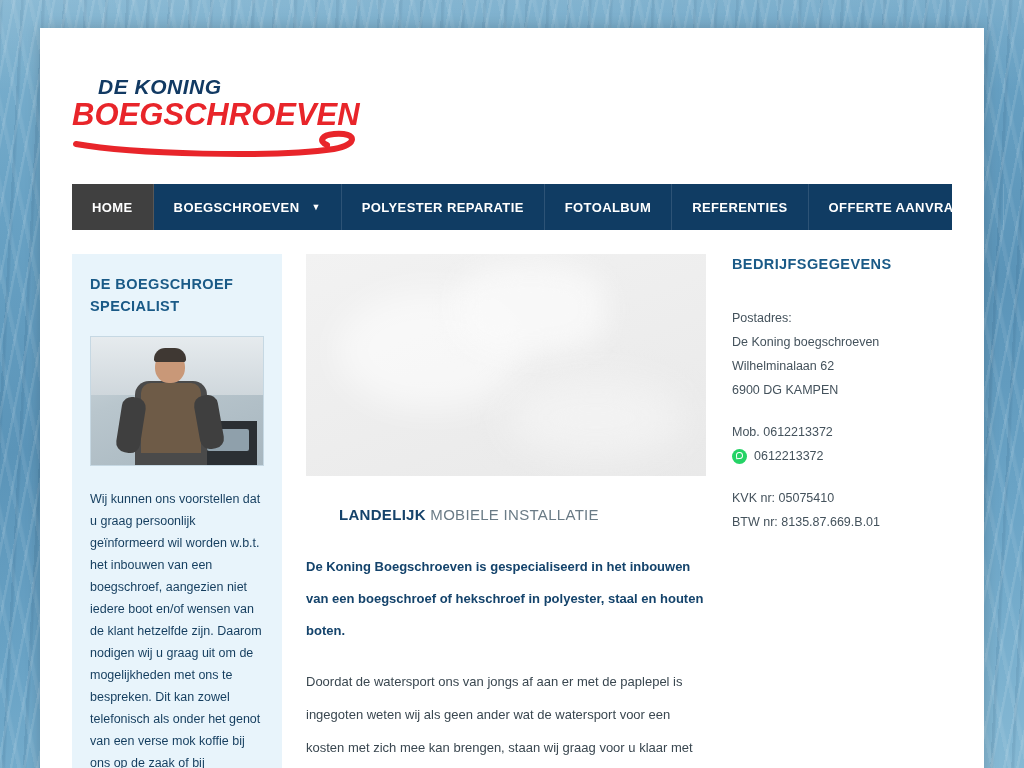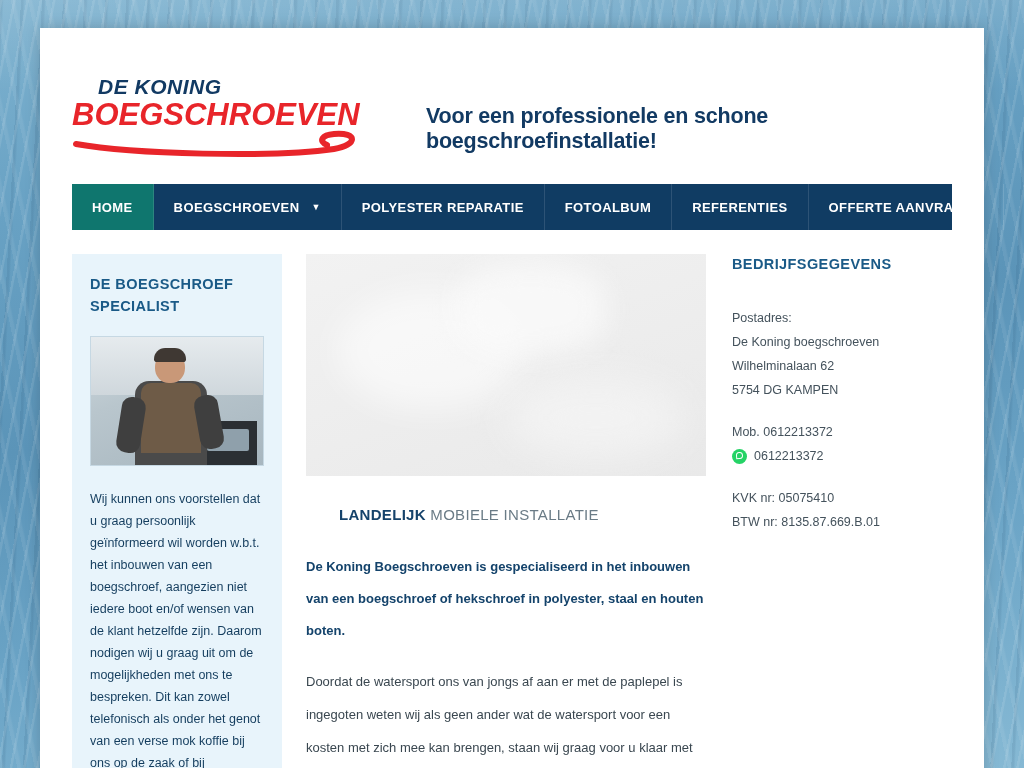--- a/index.html
+++ b/index.html
@@ -97,21 +97,21 @@
     color: #ffffff;
     font-size: 13px;
     font-weight: bold;
     letter-spacing: 0.4px;
     text-transform: uppercase;
     border-right: 1px solid rgba(255,255,255,0.12);
     white-space: nowrap;
     cursor: pointer;
   }
   .nav-item.active {
-    background: #0f766e;
+    background: #404040;
   }
   .nav-item .caret {
     margin-left: 12px;
     font-size: 9px;
     line-height: 1;
   }
   .nav-spacer {
     flex: 1;
   }
   
@@ -292,21 +292,20 @@
 <div class="page">
 
   <div class="header">
     <div class="logo">
       <div class="logo-top">DE KONING</div>
       <div class="logo-bottom">BOEGSCHROEVEN</div>
       <svg class="logo-swoosh" viewBox="0 0 290 30">
         <path d="M4 16 C 60 26, 200 30, 262 21 C 286 17, 286 4, 262 6 C 250 7, 246 13, 255 17" fill="none" stroke="#e8252a" stroke-width="6" stroke-linecap="round"></path>
       </svg>
     </div>
-    <div class="tagline">Voor een professionele en schone boegschroefinstallatie!</div>
   </div>
 
   <div class="nav">
     <div class="nav-item active">
       <span>HOME</span>
     </div>
     <div class="nav-item">
       <span>BOEGSCHROEVEN</span>
       <span class="caret">▼</span>
     </div>
@@ -359,21 +358,21 @@
       <p>Doordat de watersport ons van jongs af aan er met de paplepel is ingegoten weten wij als geen ander wat de watersport voor een kosten met zich mee kan brengen, staan wij graag voor u klaar met een eerlijk en deskundig advies. Bij alle werkzaamheden krijgt u een prijsopgave</p>
 
     </div>
 
     <div class="rightcol">
       <h3>BEDRIJFSGEGEVENS</h3>
       <div class="block">
         <div>Postadres:</div>
         <div>De Koning boegschroeven</div>
         <div>Wilhelminalaan 62</div>
-        <div>5754 DG KAMPEN</div>
+        <div>6900 DG KAMPEN</div>
       </div>
       <div class="block">
         <div>Mob. 0612213372</div>
         <div class="wa-line">
           <span class="wa-icon"></span>
           <span>0612213372</span>
         </div>
       </div>
       <div class="block">
         <div>KVK nr: 05075410</div>

